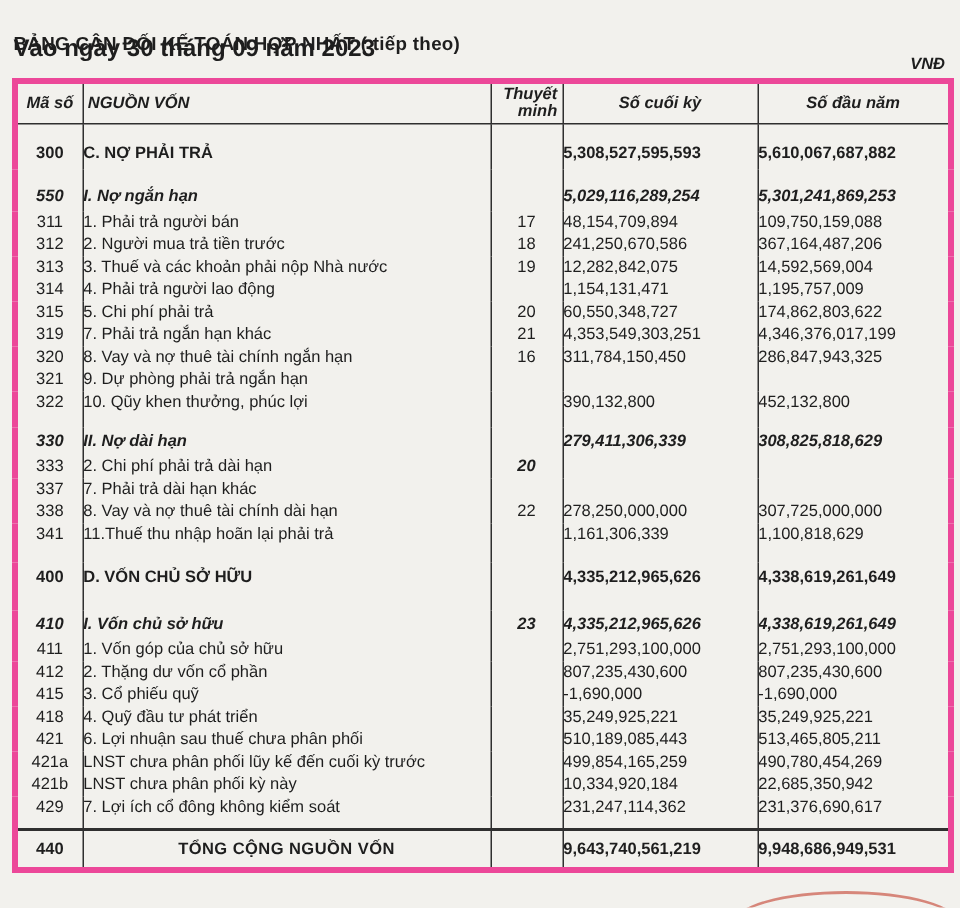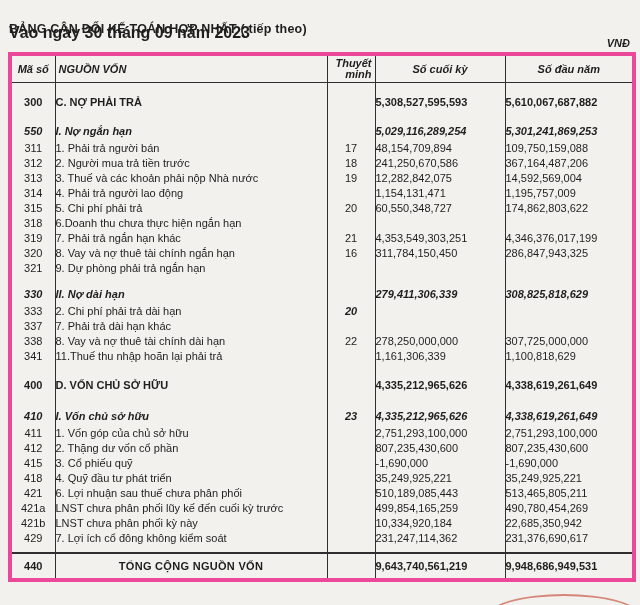--- a/index.html
+++ b/index.html
@@ -156,46 +156,46 @@
         <td class="num">1,195,757,009</td>
       </tr>
       <tr class="item">
         <td class="code">315</td>
         <td class="label">5. Chi phí phải trả</td>
         <td class="note">20</td>
         <td class="num">60,550,348,727</td>
         <td class="num">174,862,803,622</td>
       </tr>
       <tr class="item">
-        <td class="code">318</td>
-        <td class="label">6.Doanh thu chưa thực hiện ngắn hạn</td>
-        <td class="note"></td>
-        <td class="num"></td>
-        <td class="num"></td>
-      </tr>
-      <tr class="item">
         <td class="code">319</td>
         <td class="label">7. Phải trả ngắn hạn khác</td>
         <td class="note">21</td>
         <td class="num">4,353,549,303,251</td>
         <td class="num">4,346,376,017,199</td>
       </tr>
       <tr class="item">
         <td class="code">320</td>
         <td class="label">8. Vay và nợ thuê tài chính ngắn hạn</td>
         <td class="note">16</td>
         <td class="num">311,784,150,450</td>
         <td class="num">286,847,943,325</td>
       </tr>
       <tr class="item">
         <td class="code">321</td>
         <td class="label">9. Dự phòng phải trả ngắn hạn</td>
         <td class="note"></td>
         <td class="num"></td>
         <td class="num"></td>
+      </tr>
+      <tr class="item">
+        <td class="code">322</td>
+        <td class="label">10. Qũy khen thưởng, phúc lợi</td>
+        <td class="note"></td>
+        <td class="num">390,132,800</td>
+        <td class="num">452,132,800</td>
       </tr>
       <tr class="spacer ">
         <td></td>
         <td></td>
         <td></td>
         <td></td>
         <td></td>
       </tr>
       <tr class="subsection">
         <td class="code">330</td>

